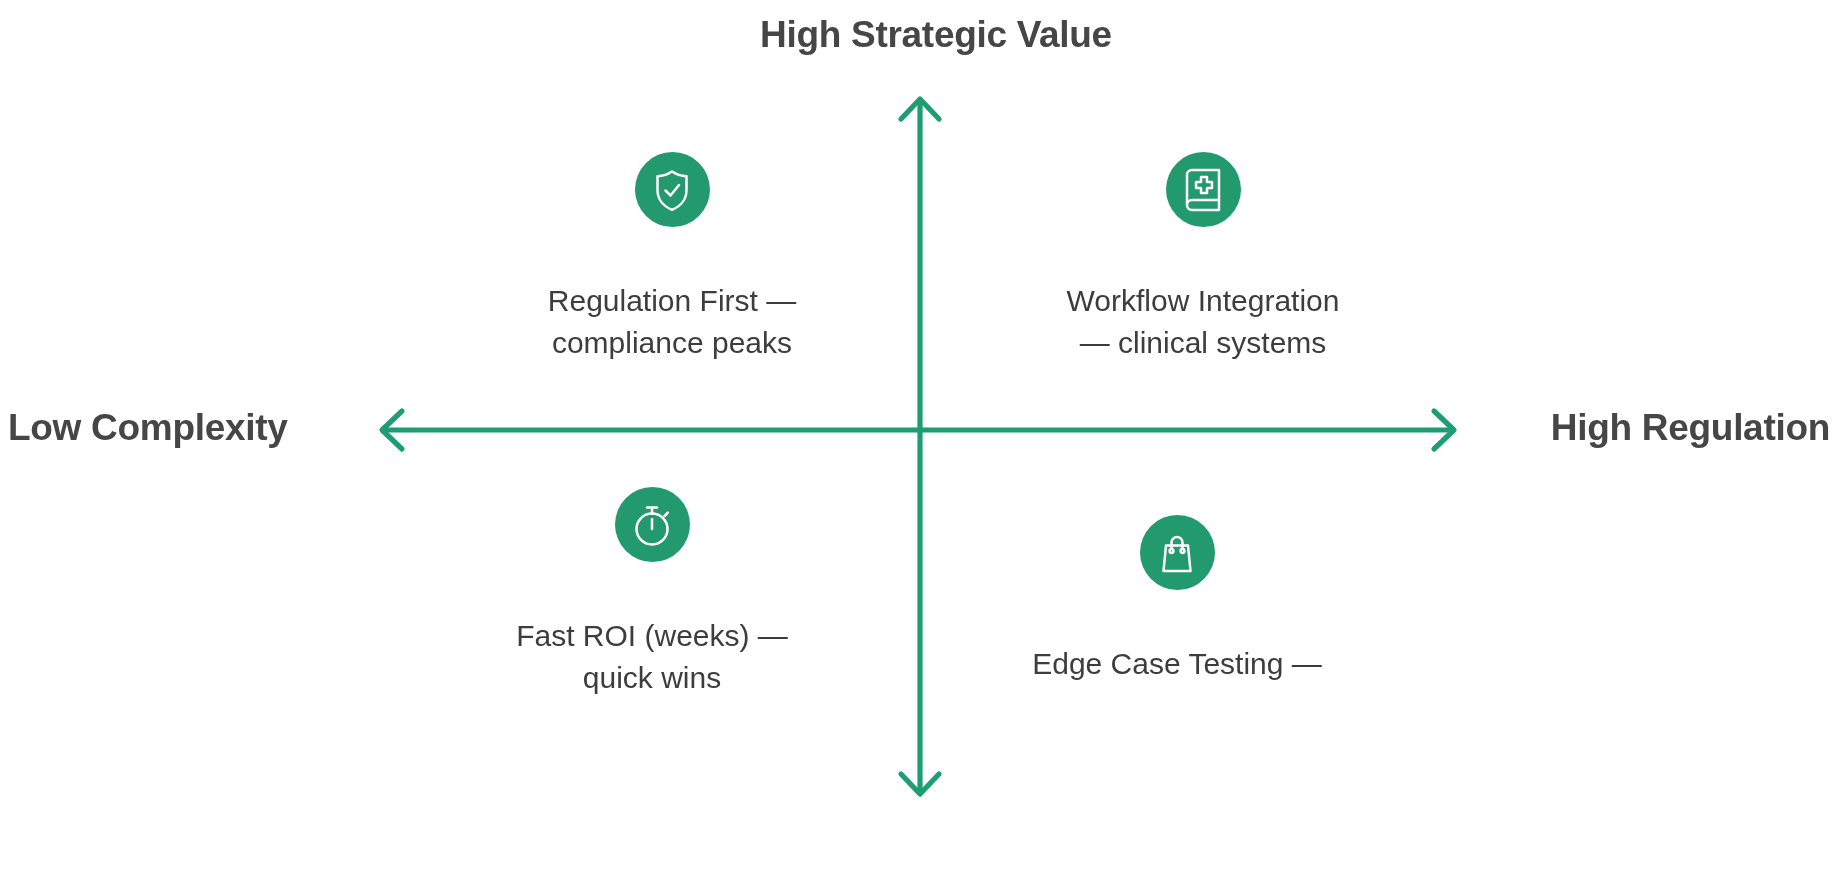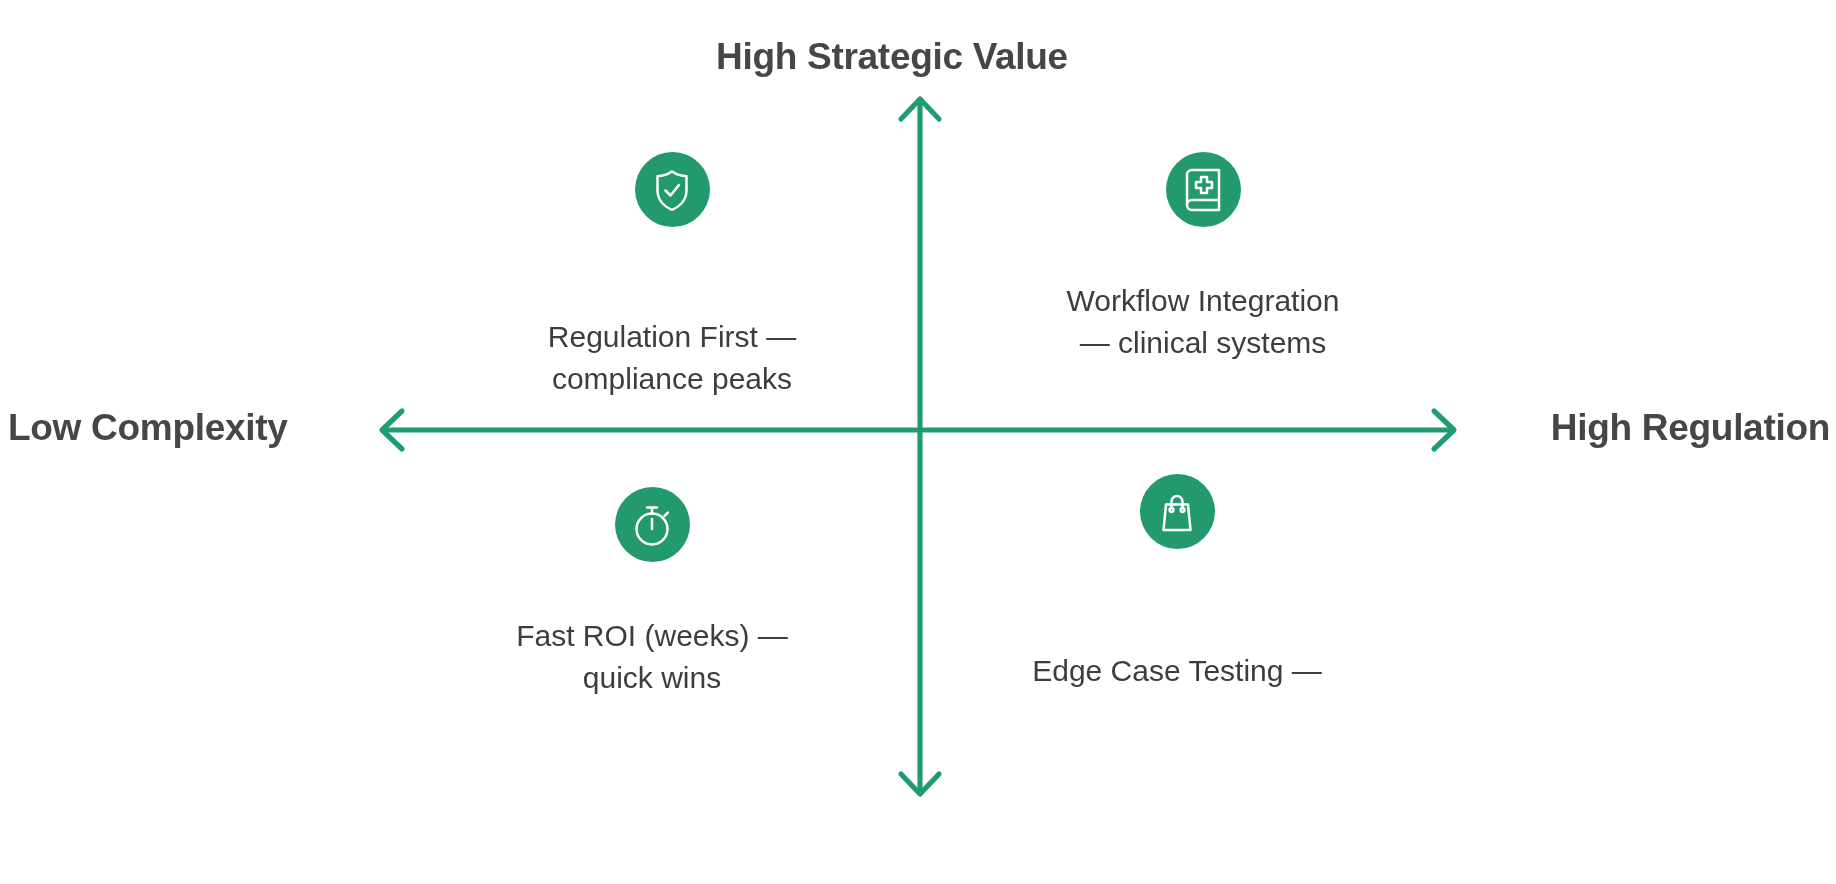--- a/index.html
+++ b/index.html
@@ -9,29 +9,29 @@
     --text-body:#3d3d3d;
     --icon-stroke:#ffffff;
     --bg:#ffffff;
   }
   *{margin:0;padding:0;box-sizing:border-box;}
   html,body{width:1836px;height:884px;background:var(--bg);overflow:hidden;}
   body{font-family:"Liberation Sans","DejaVu Sans",sans-serif;}
   .canvas{position:relative;width:1836px;height:884px;background:var(--bg);}
   .axes-svg{position:absolute;left:0;top:0;width:1836px;height:884px;color:var(--axis-green);}
   .axis-label{position:absolute;font-weight:700;font-size:37px;letter-spacing:-0.3px;color:var(--text-heading);white-space:nowrap;}
-  .axis-label.top{left:892px;top:14px;transform:translateX(-50%);margin-top:22px;}
+  .axis-label.top{left:936px;top:14px;transform:translateX(-50%);}
   .axis-label.bottom{left:878px;top:828px;transform:translateX(-50%);}
   .axis-label.left{left:8px;top:430px;transform:translateY(-54%);}
   .axis-label.right{right:6px;top:430px;transform:translateY(-54%);}
   .quad{position:absolute;width:440px;display:flex;flex-direction:column;align-items:center;}
-  .quad.tl{left:452px;top:152px;gap:36px;}
+  .quad.tl{left:452px;top:152px;}
   .quad.tr{left:983px;top:152px;}
   .quad.bl{left:432px;top:487px;}
-  .quad.br{left:957px;top:474px;gap:48px;}
+  .quad.br{left:957px;top:515px;}
   .icon-circle{width:75px;height:75px;border-radius:50%;background:var(--accent-green);display:flex;align-items:center;justify-content:center;flex:0 0 auto;}
   .icon-circle svg{display:block;color:var(--icon-stroke);}
   .quad-label{margin-top:53px;text-align:center;font-size:30px;line-height:42px;color:var(--text-body);}
   .quad-label div{white-space:nowrap;}
 </style>
 </head>
 <body>
 
 <div class="canvas">
 

